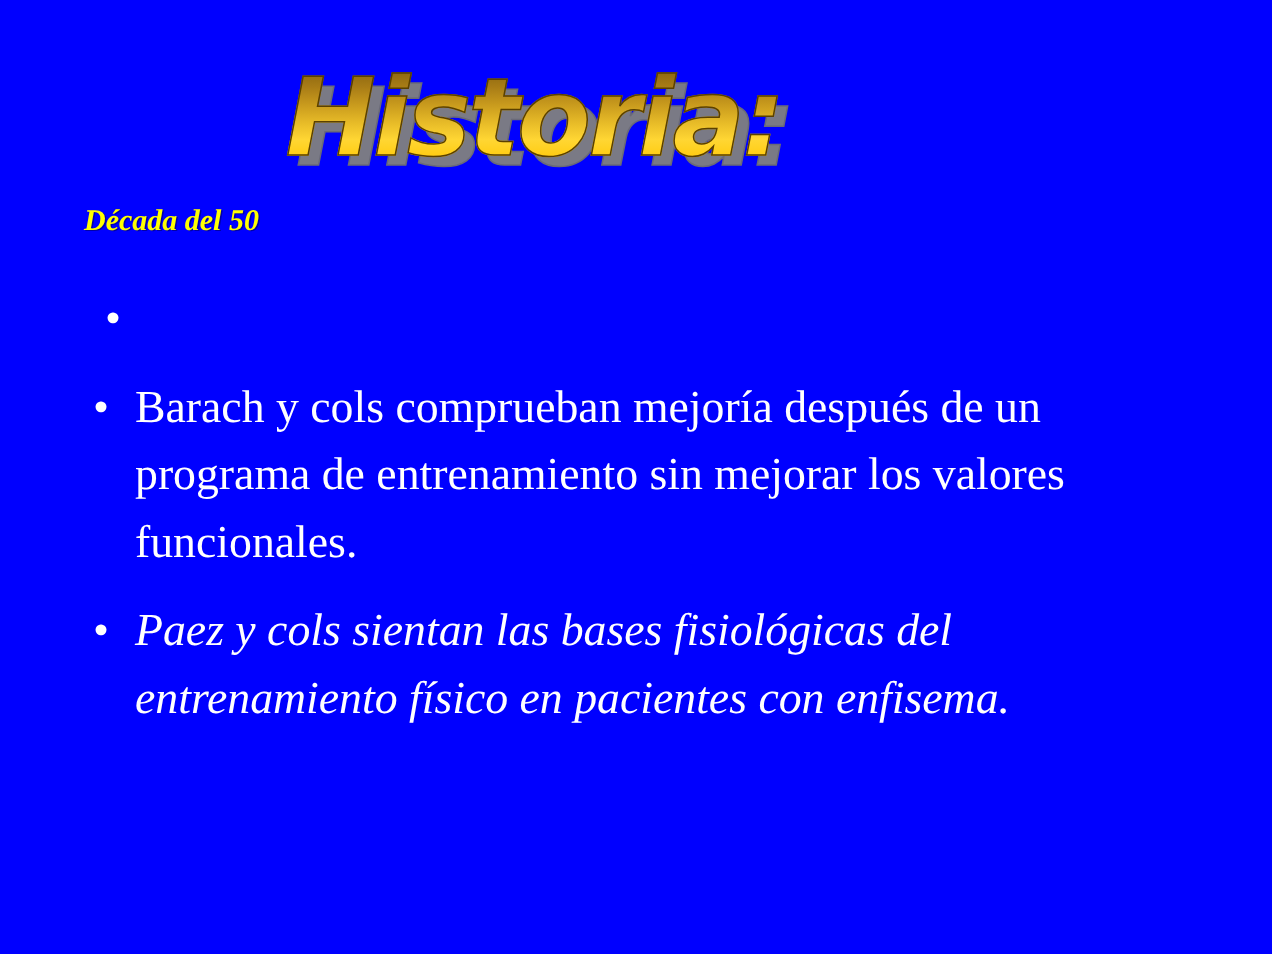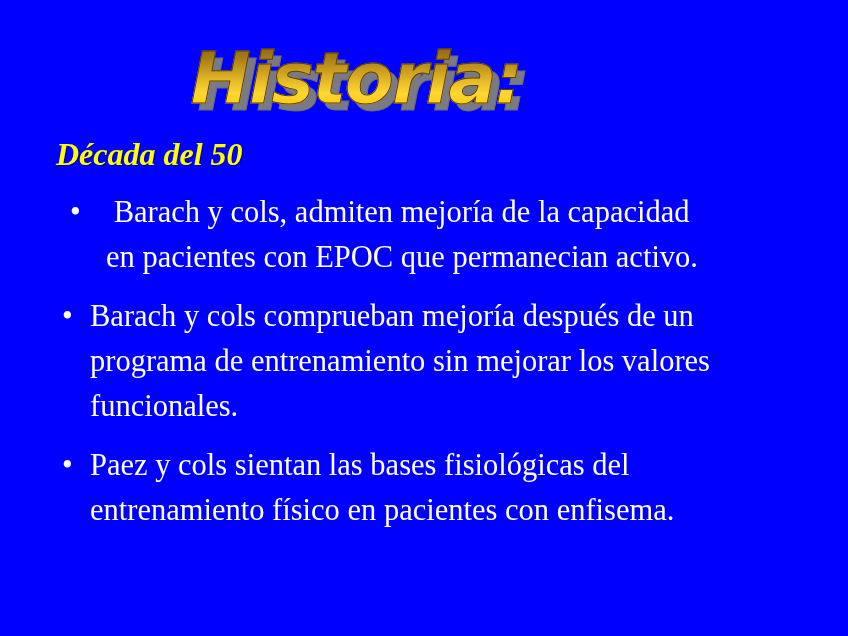--- a/index.html
+++ b/index.html
@@ -75,21 +75,21 @@
 
   
   .subtitle {
     position: absolute;
     left: 56px;
     top: 136px;
     color: #FFFF00;
     font-family: "Liberation Serif", serif;
     font-weight: bold;
     font-style: italic;
-    font-size: 32px;
+    font-size: 20px;
     line-height: 1.15;
     white-space: pre;
     text-shadow: 1px 1px 0 #0000a8;
   }
 
   
   .bullets {
     position: absolute;
     left: 62px;
     top: 190px;
@@ -125,41 +125,41 @@
     max-width: 690px;
   }
   .bullet-item.first .bullet-text {
     max-width: 600px;
   }
   .bullet-item.second .bullet-text {
     max-width: 672px;
   }
   .bullet-item.third .bullet-text {
     max-width: 700px;
+    font-style: italic;
   }
 </style>
 </head>
 <body>
 
 <div class="slide">
 
   <div class="title-wrap">
     <span class="wordart">
       <span class="wordart-shadow">Historia:</span>
       <span class="wordart-face">Historia:</span>
     </span>
   </div>
 
   <div class="subtitle">Década del 50</div>
 
   <div class="bullets">
 
     <div class="bullet-item first">
       <span class="bullet-mark">•</span>
-      <span class="bullet-text"> Barach y cols, admiten mejoría de la capacidad en pacientes con EPOC que permanecian activo.</span>
     </div>
 
     <div class="bullet-item second">
       <span class="bullet-mark">•</span>
       <span class="bullet-text">Barach y cols comprueban mejoría después de un programa de entrenamiento sin mejorar los valores funcionales.</span>
     </div>
 
     <div class="bullet-item third">
       <span class="bullet-mark">•</span>
       <span class="bullet-text">Paez y cols sientan las bases fisiológicas del entrenamiento físico en pacientes con enfisema.</span>

